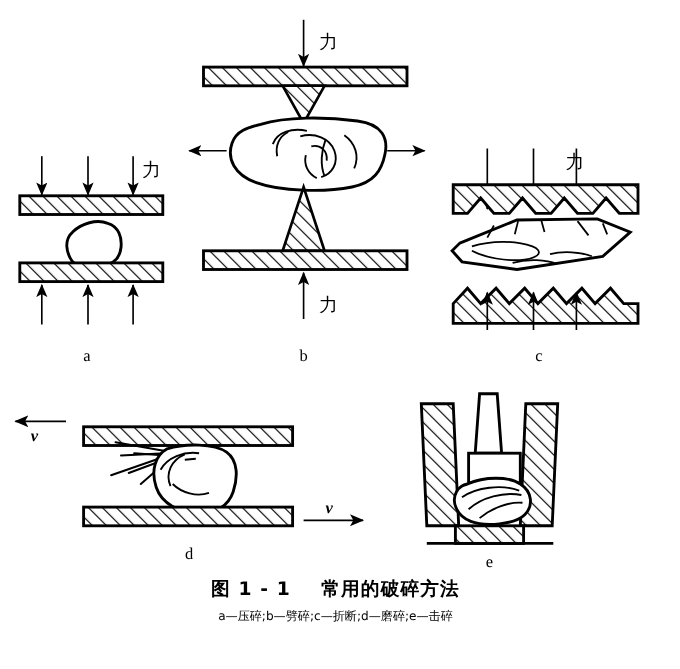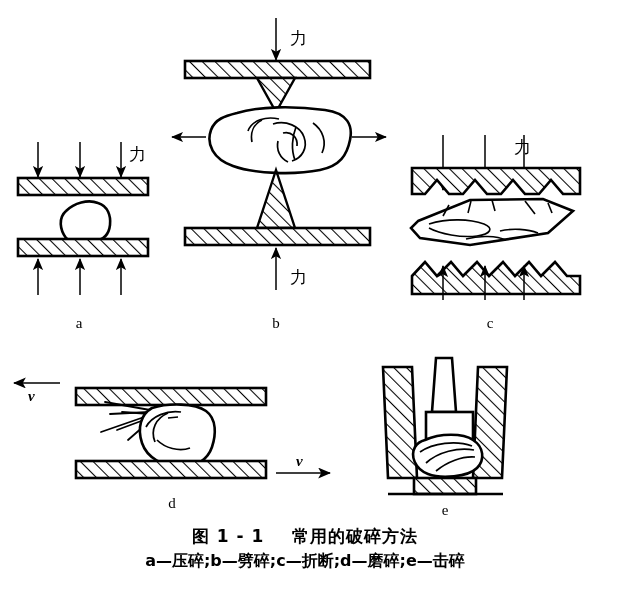--- a/index.html
+++ b/index.html
@@ -38,22 +38,22 @@
   .fig-title{
     font-family:"DejaVu Sans", sans-serif;
     font-size:17px;
     font-weight:700;
     letter-spacing:1px;
     line-height:26px;
     white-space:pre;
   }
   .fig-sub{
     font-family:"DejaVu Sans", sans-serif;
-    font-size:16px;
-    font-weight:700;
+    font-size:11px;
+    font-weight:400;
     line-height:24px;
     letter-spacing:0px;
   }
 </style>
 </head>
 <body>
 
 <div id="figure-root">
 
   <svg class="diagram" viewBox="0 0 618 608">

